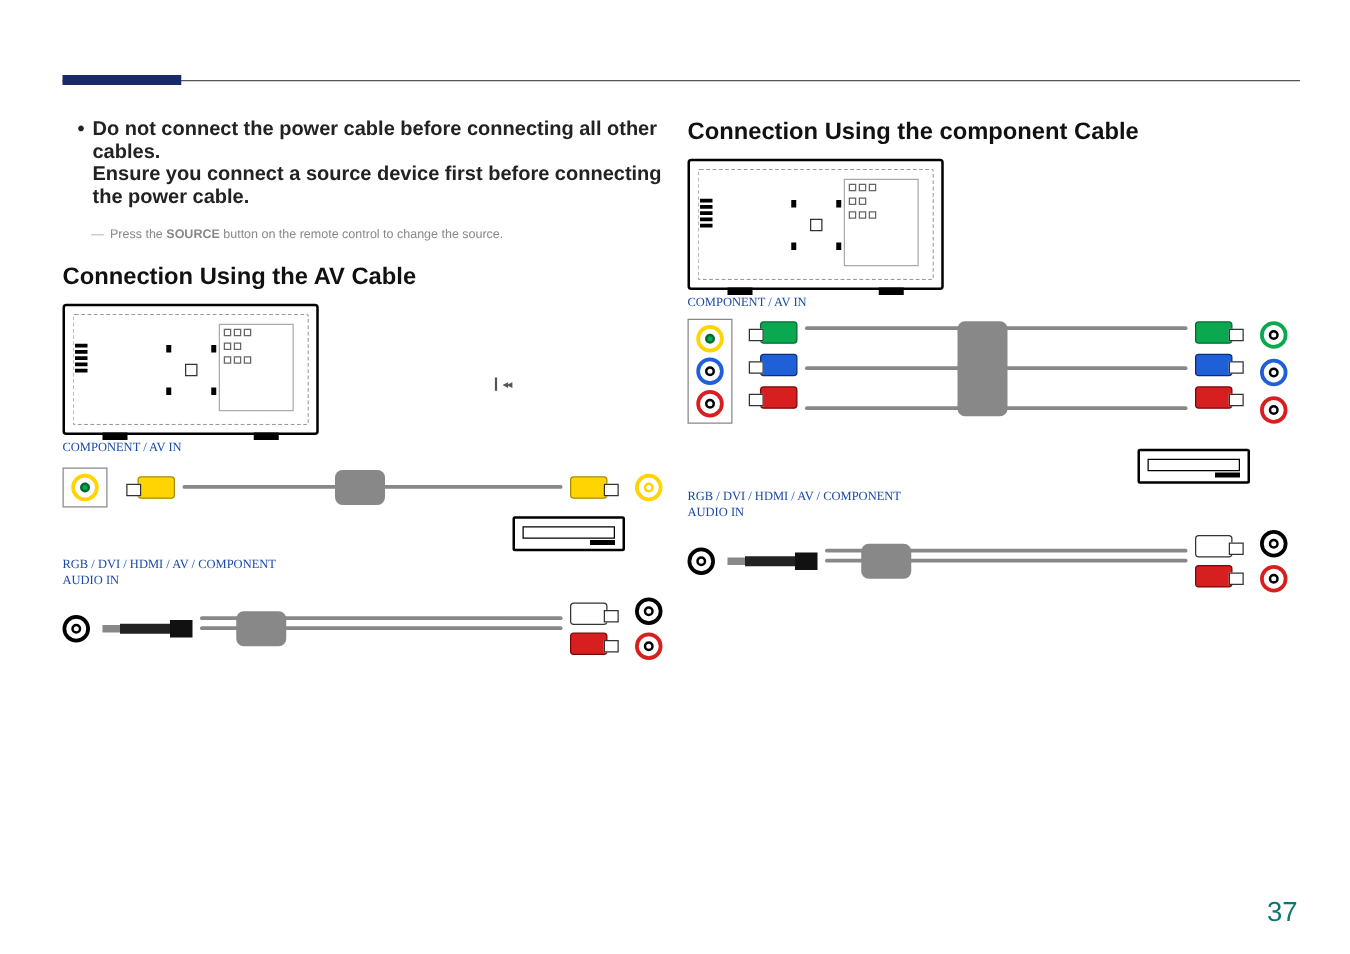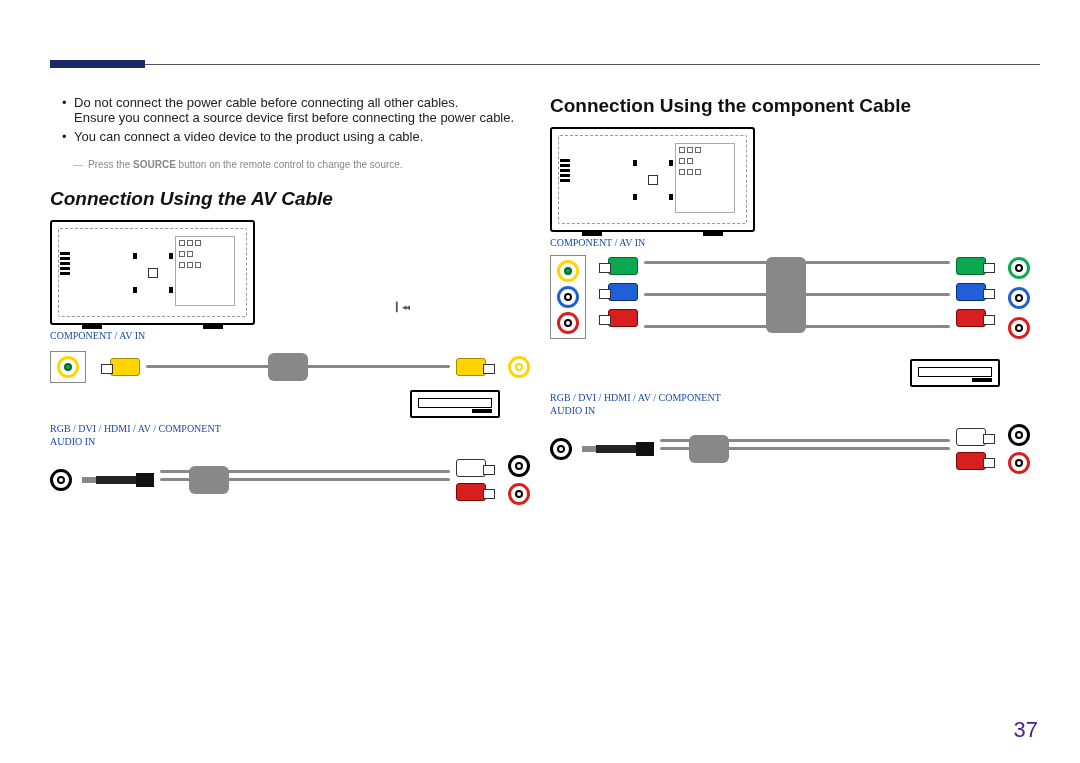--- a/index.html
+++ b/index.html
@@ -45,22 +45,23 @@
     font-weight: 700;
     margin-bottom: 20px;
   }
   h2 {
     color: #111;
     font-size: 19px;
     font-weight: 700;
     margin-bottom: 10px;
   }
   .bullets {
-    font-size: 13px;
+    font-size: 16px;
     margin: 0 0 15px 24px;
+    font-weight: bold;
   }
   .bullets li { margin-bottom: 4px; list-style: none; position: relative; }
   .bullets li::before {
     content: "•";
     position: absolute;
     left: -12px;
   }
   .sub-note {
     font-size: 10px;
     color: #888;
@@ -211,21 +212,21 @@
     border:1px solid #000;
   }
   .dvd::after{
     content:""; position:absolute; right:6px; bottom:3px; width:20px;height:4px;
     background:#000;
   }
   .dvd-wrap{ display:flex; align-items:center; justify-content:flex-end;}
 
   .page-num {
     position:absolute; right:42px; bottom:20px;
-    font-size:22px; color:#4c1d95;
+    font-size:22px; color:#0f766e;
   }
 
   .ffwd-icon{
     position:absolute; left:396px; top:302px;
     font-size:9px; color:#555; letter-spacing:-1px;
     display:flex; align-items:center; gap:1px;
   }
   .ffwd-icon span{ display:inline-block;}
 
   .av-group{ margin-top:8px;}
@@ -243,27 +244,26 @@
 
 <div class="ffwd-icon">
     <span>▎◂◂</span>
   </div>
 
 <div class="left-col">
 
   <ul class="bullets">
     <li style="white-space:pre-line;">Do not connect the power cable before connecting all other cables.
 Ensure you connect a source device first before connecting the power cable.</li>
-    <li>You can connect a video device to the product using a cable.</li>
   </ul>
   <p class="sub-note">
     <span>Press the </span><b>SOURCE</b><span> button on the remote control to change the source.</span>
   </p>
 
-  <h2 style="margin-top:18px;font-style:italic;">Connection Using the AV Cable</h2>
+  <h2 style="margin-top:18px;">Connection Using the AV Cable</h2>
 
   <div class="diagram">
     <div class="monitor">
       <div class="bracket">
           <div class="p"></div>
           <div class="p"></div>
           <div class="p"></div>
           <div class="p"></div>
           <div class="p"></div>
         </div>

